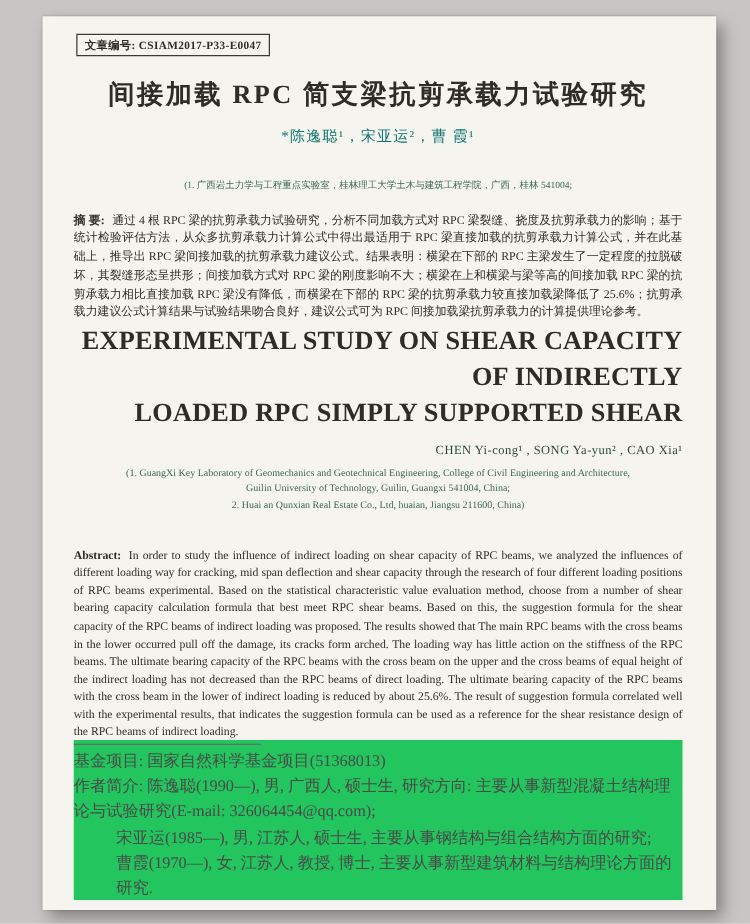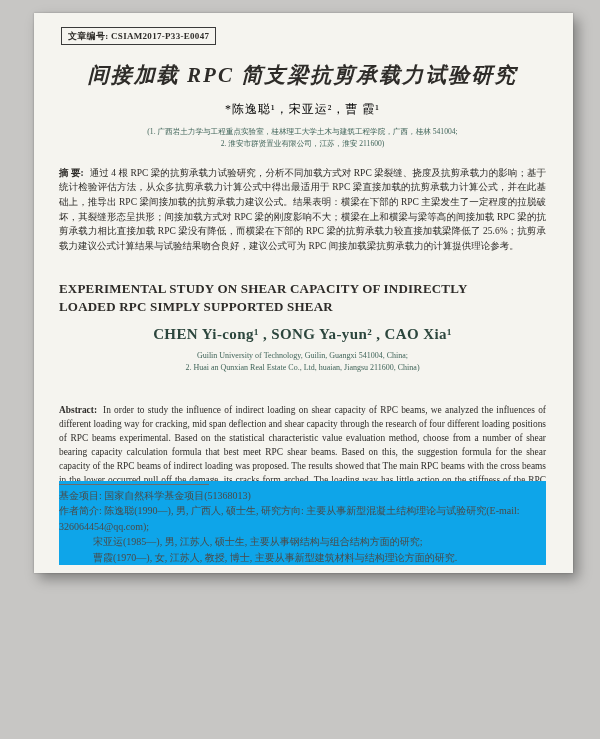--- a/index.html
+++ b/index.html
@@ -5,87 +5,87 @@
   * { margin:0; padding:0; box-sizing:border-box; }
   html, body { width:600px; height:739px; overflow:hidden; }
   body {
     background:#c7c6c4;
     font-family:"Liberation Serif","DejaVu Serif",serif;
     color:#2e2c29;
     position:relative;
   }
   .paper {
     position:absolute; left:34px; top:13px;
-    width:539px; height:560px;
+    width:539px; height:715px;
     background:#f5f4ef;
     box-shadow:0 0 2px rgba(0,0,0,.25), 5px 6px 12px rgba(0,0,0,.35);
     padding:10px 27px 10px 25px;
     overflow:hidden;
   }
   .article-no {
     display:inline-block;
     border:1px solid #3a3a3a;
     padding:2px 6px 1px 6px;
     font-size:9px; font-weight:bold; letter-spacing:.3px;
     margin-left:2px; margin-top:4px;
   }
-  .cn-title { text-align:center; font-size:21px; font-weight:bold; letter-spacing:2px; margin-top:16px;font-style:italic; }
-  .cn-authors { text-align:center; font-size:12px; margin-top:12px; letter-spacing:1px; color:#000000; }
+  .cn-title { text-align:center; font-size:21px; font-weight:bold; letter-spacing:2px; margin-top:16px; }
+  .cn-authors { text-align:center; font-size:12px; margin-top:12px; letter-spacing:1px; color:#0f766e; }
   .affil { text-align:center; font-size:7.6px; line-height:1.55; color:#41655a; }
-  .affil-wrap { margin-top:8px; }
+  .affil-wrap { margin-top:24px; }
   .para { text-align:justify; }
   .cn-abstract { margin-top:16px; font-size:9.5px; line-height:1.55; }
   .label-b { font-weight:bold; margin-right:6px; }
   .cn-keywords { margin-top:2px; font-size:9.5px; }
-  .en-title { margin-top:26px; text-align:left; font-size:13px; line-height:1.38; font-weight:bold; letter-spacing:.2px; }
-  .en-authors { margin-top:10px; text-align:center; font-size:15px; color:#2c463d; letter-spacing:.4px;font-weight:bold; }
+  .en-title { margin-top:0; text-align:right; font-size:21px; line-height:1.38; font-weight:bold; letter-spacing:.2px; }
+  .en-authors { margin-top:10px; text-align:right; font-size:10px; color:#2c463d; letter-spacing:.4px; }
   .en-affil-wrap { margin-top:7px; }
   .en-affil { font-size:8px; }
   .en-abstract { margin-top:28px; font-size:9.4px; line-height:1.5; }
   .en-keywords { margin-top:20px; font-size:9.4px; }
   .footnotes {
     position:absolute; left:25px; right:27px; bottom:8px;
-    font-size:10px; line-height:1.55; color:#4a4a48;
-    background:#0ea5e9;
+    font-size:13px; line-height:1.55; color:#4a4a48;
+    background:#22c55e;
     padding-top:3px;
   }
   .fn-rule { width:150px; border-top:1px solid #6c6c6a; margin-bottom:3px; }
   .fn-indent { padding-left:34px; }
 </style>
 </head>
 <body>
 
 <div class="paper">
 
   <div class="article-no">
     <span>文章编号: CSIAM2017-P33-E0047</span>
   </div>
 
   <h1 class="cn-title">间接加载 RPC 简支梁抗剪承载力试验研究</h1>
 
   <div class="cn-authors">*陈逸聪¹，宋亚运²，曹 霞¹</div>
 
   <div class="affil-wrap">
     <div class="affil">(1. 广西岩土力学与工程重点实验室，桂林理工大学土木与建筑工程学院，广西，桂林 541004;</div>
-    <div class="affil">2. 淮安市群贤置业有限公司，江苏，淮安 211600)</div>
   </div>
 
   <p class="para cn-abstract">
     <span class="label-b">摘 要:</span><span>通过 4 根 RPC 梁的抗剪承载力试验研究，分析不同加载方式对 RPC 梁裂缝、挠度及抗剪承载力的影响；基于统计检验评估方法，从众多抗剪承载力计算公式中得出最适用于 RPC 梁直接加载的抗剪承载力计算公式，并在此基础上，推导出 RPC 梁间接加载的抗剪承载力建议公式。结果表明：横梁在下部的 RPC 主梁发生了一定程度的拉脱破坏，其裂缝形态呈拱形；间接加载方式对 RPC 梁的刚度影响不大；横梁在上和横梁与梁等高的间接加载 RPC 梁的抗剪承载力相比直接加载 RPC 梁没有降低，而横梁在下部的 RPC 梁的抗剪承载力较直接加载梁降低了 25.6%；抗剪承载力建议公式计算结果与试验结果吻合良好，建议公式可为 RPC 间接加载梁抗剪承载力的计算提供理论参考。</span>
   </p>
 
 
   <h2 class="en-title">
     <span>EXPERIMENTAL STUDY ON SHEAR CAPACITY OF INDIRECTLY</span><br>
     <span>LOADED RPC SIMPLY SUPPORTED SHEAR</span>
   </h2>
 
   <div class="en-authors">CHEN Yi-cong¹ , SONG Ya-yun² , CAO Xia¹</div>
 
   <div class="affil-wrap en-affil-wrap">
+    <div class="affil en-affil">(1. GuangXi Key Laboratory of Geomechanics and Geotechnical Engineering, College of Civil Engineering and Architecture,</div>
     <div class="affil en-affil">Guilin University of Technology, Guilin, Guangxi 541004, China;</div>
     <div class="affil en-affil">2. Huai an Qunxian Real Estate Co., Ltd, huaian, Jiangsu 211600, China)</div>
   </div>
 
   <p class="para en-abstract">
     <span class="label-b">Abstract:</span><span>In order to study the influence of indirect loading on shear capacity of RPC beams, we analyzed the influences of different loading way for cracking, mid span deflection and shear capacity through the research of four different loading positions of RPC beams experimental. Based on the statistical characteristic value evaluation method, choose from a number of shear bearing capacity calculation formula that best meet RPC shear beams. Based on this, the suggestion formula for the shear capacity of the RPC beams of indirect loading was proposed. The results showed that The main RPC beams with the cross beams in the lower occurred pull off the damage, its cracks form arched. The loading way has little action on the stiffness of the RPC beams. The ultimate bearing capacity of the RPC beams with the cross beam on the upper and the cross beams of equal height of the indirect loading has not decreased than the RPC beams of direct loading. The ultimate bearing capacity of the RPC beams with the cross beam in the lower of indirect loading is reduced by about 25.6%. The result of suggestion formula correlated well with the experimental results, that indicates the suggestion formula can be used as a reference for the shear resistance design of the RPC beams of indirect loading.</span>
   </p>
 
   <p class="en-keywords">
     <span class="label-b">Key words:</span><span>Reactive powder concrete; Indirect load; cracks; deflection; Shear capacity</span>

